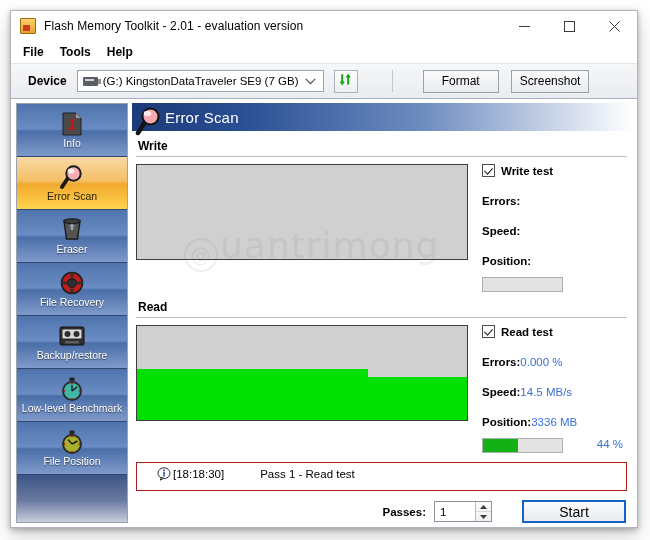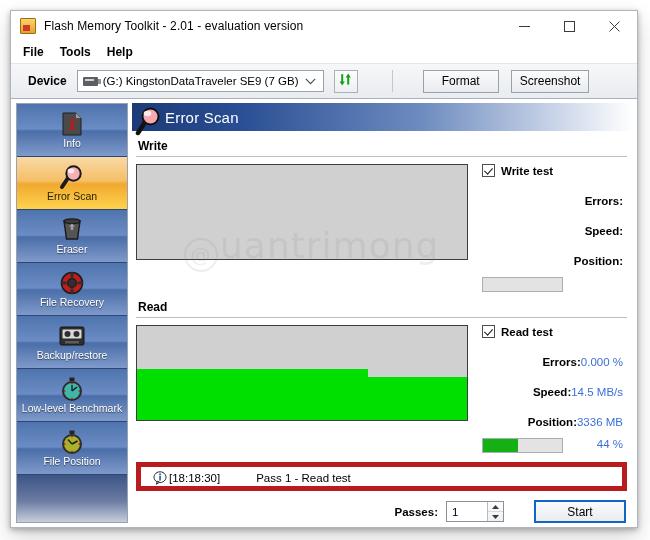--- a/index.html
+++ b/index.html
@@ -333,21 +333,21 @@
     position: absolute;
     left: 3px; top: 1px;
     width: 4px; height: 7px;
     border: solid #1a1a1a;
     border-width: 0 1.6px 1.6px 0;
     transform: rotate(42deg);
   }
   .chk-label { font-weight: bold; font-size: 11.5px; }
   .stat-line {
     display: flex;
-    justify-content: flex-end;
+    justify-content: flex-start;
     align-items: baseline;
     margin-bottom: 10px;
     padding-right: 4px;
     margin-top: 18px;
   }
   .stat-key { font-weight: bold; font-size: 11.5px; }
   .stat-val { font-size: 11.5px; color: #3a6fd8; white-space: nowrap; }
   .pbar-row {
     display: flex;
     align-items: flex-start;
@@ -365,24 +365,24 @@
   .pbar .pfill {
     position: absolute;
     left: 0; top: 0; bottom: 0;
     background: #14b014;
   }
 
   
   .log-wrap {
     margin: 9px 6px 0 4px;
     height: 70px;
-    border: 5px solid #b91c1c;
-    background: #ffffff;
-    box-sizing: border-box;
-    padding: 4px 4px 0 12px;
+    border: 1px solid #b91c1c;
+    background: #ffffff;
+    box-sizing: border-box;
+    padding: 4px 4px 0 20px;
     overflow: hidden;
   }
   .log-row {
     display: flex;
     align-items: center;
     font-size: 11.5px;
     white-space: nowrap;
   }
   .log-icon {
     width: 14px; height: 14px;
@@ -424,25 +424,25 @@
     background: linear-gradient(#fcfcfd, #eef0f3);
     display: flex;
     flex-direction: column;
   }
   .spin-up, .spin-dn {
     flex: 1;
     display: flex; align-items: center; justify-content: center;
   }
   .spin-up { border-bottom: 1px solid #d5d9de; }
   .start-btn {
-    width: 92px; height: 23px;
+    width: 104px; height: 23px;
     background: linear-gradient(#fafbfc, #e9ecf0);
     border: 2px solid #1464c8;
     box-sizing: border-box;
-    font-size: 12px;
+    font-size: 14px;
     display: flex; align-items: center; justify-content: center;
   }
 
   
   .watermark {
     position: absolute;
     left: 52px;
     top: 122px;
     font-size: 36px;
     color: rgba(120,125,135,0.13);

